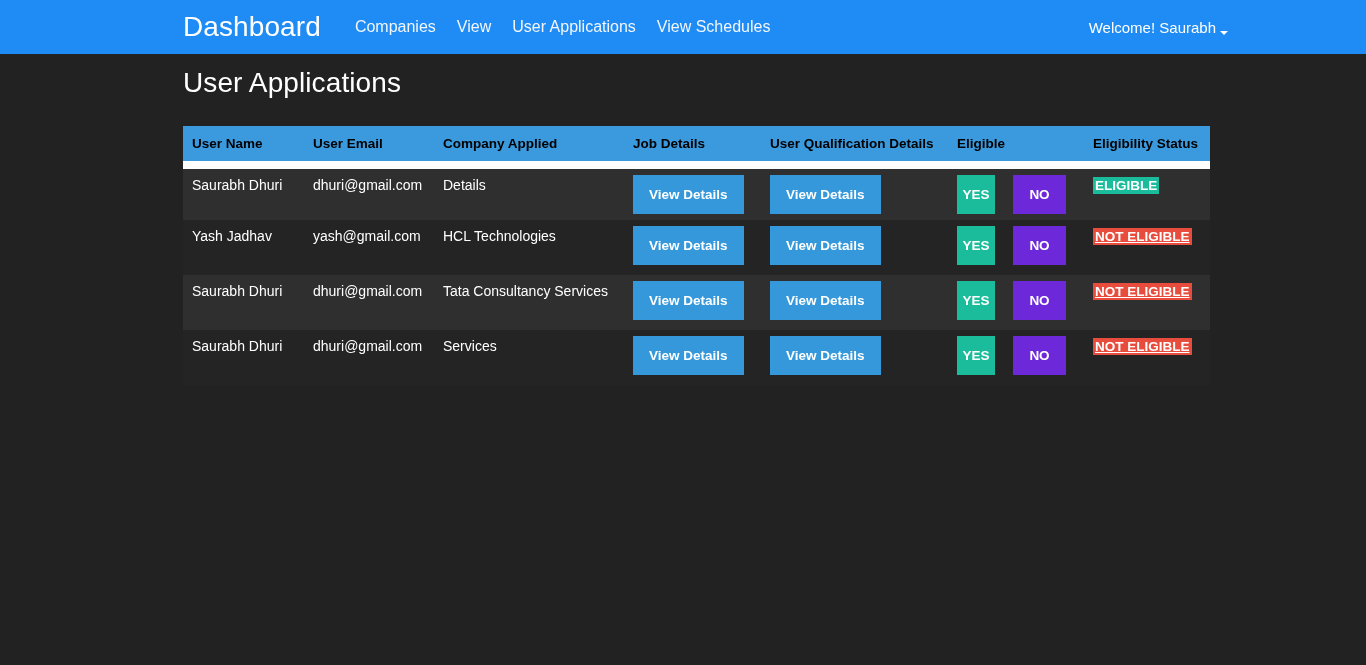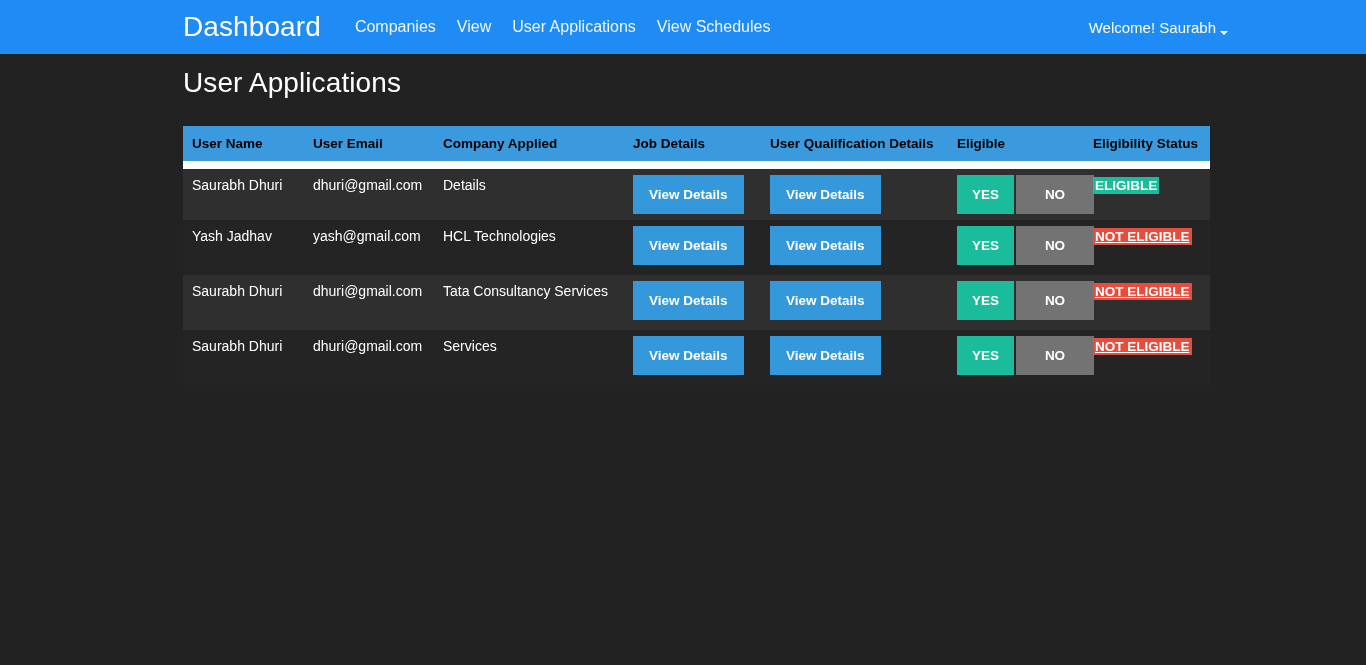--- a/index.html
+++ b/index.html
@@ -153,27 +153,27 @@
     white-space: nowrap;
   }
   .btn-view {
     background: #3498db;
     padding: 13px 16px;
     min-width: 110px;
   }
   .btn-yes {
     background: #1abc9c;
     padding: 13px 0;
-    width: 57px;
-    margin-right: 2px;
+    width: 38px;
+    margin-right: 18px;
   }
   .btn-no {
-    background: #737373;
+    background: #6d28d9;
     padding: 13px 0;
-    width: 78px;
+    width: 53px;
   }
   .eligible-cell { padding-top: 6px !important; }
   .btn-cell { padding-top: 6px !important; }
 
   
   .status {
     display: inline-block;
     color: #ffffff;
     font-size: 13.5px;
     font-weight: bold;

